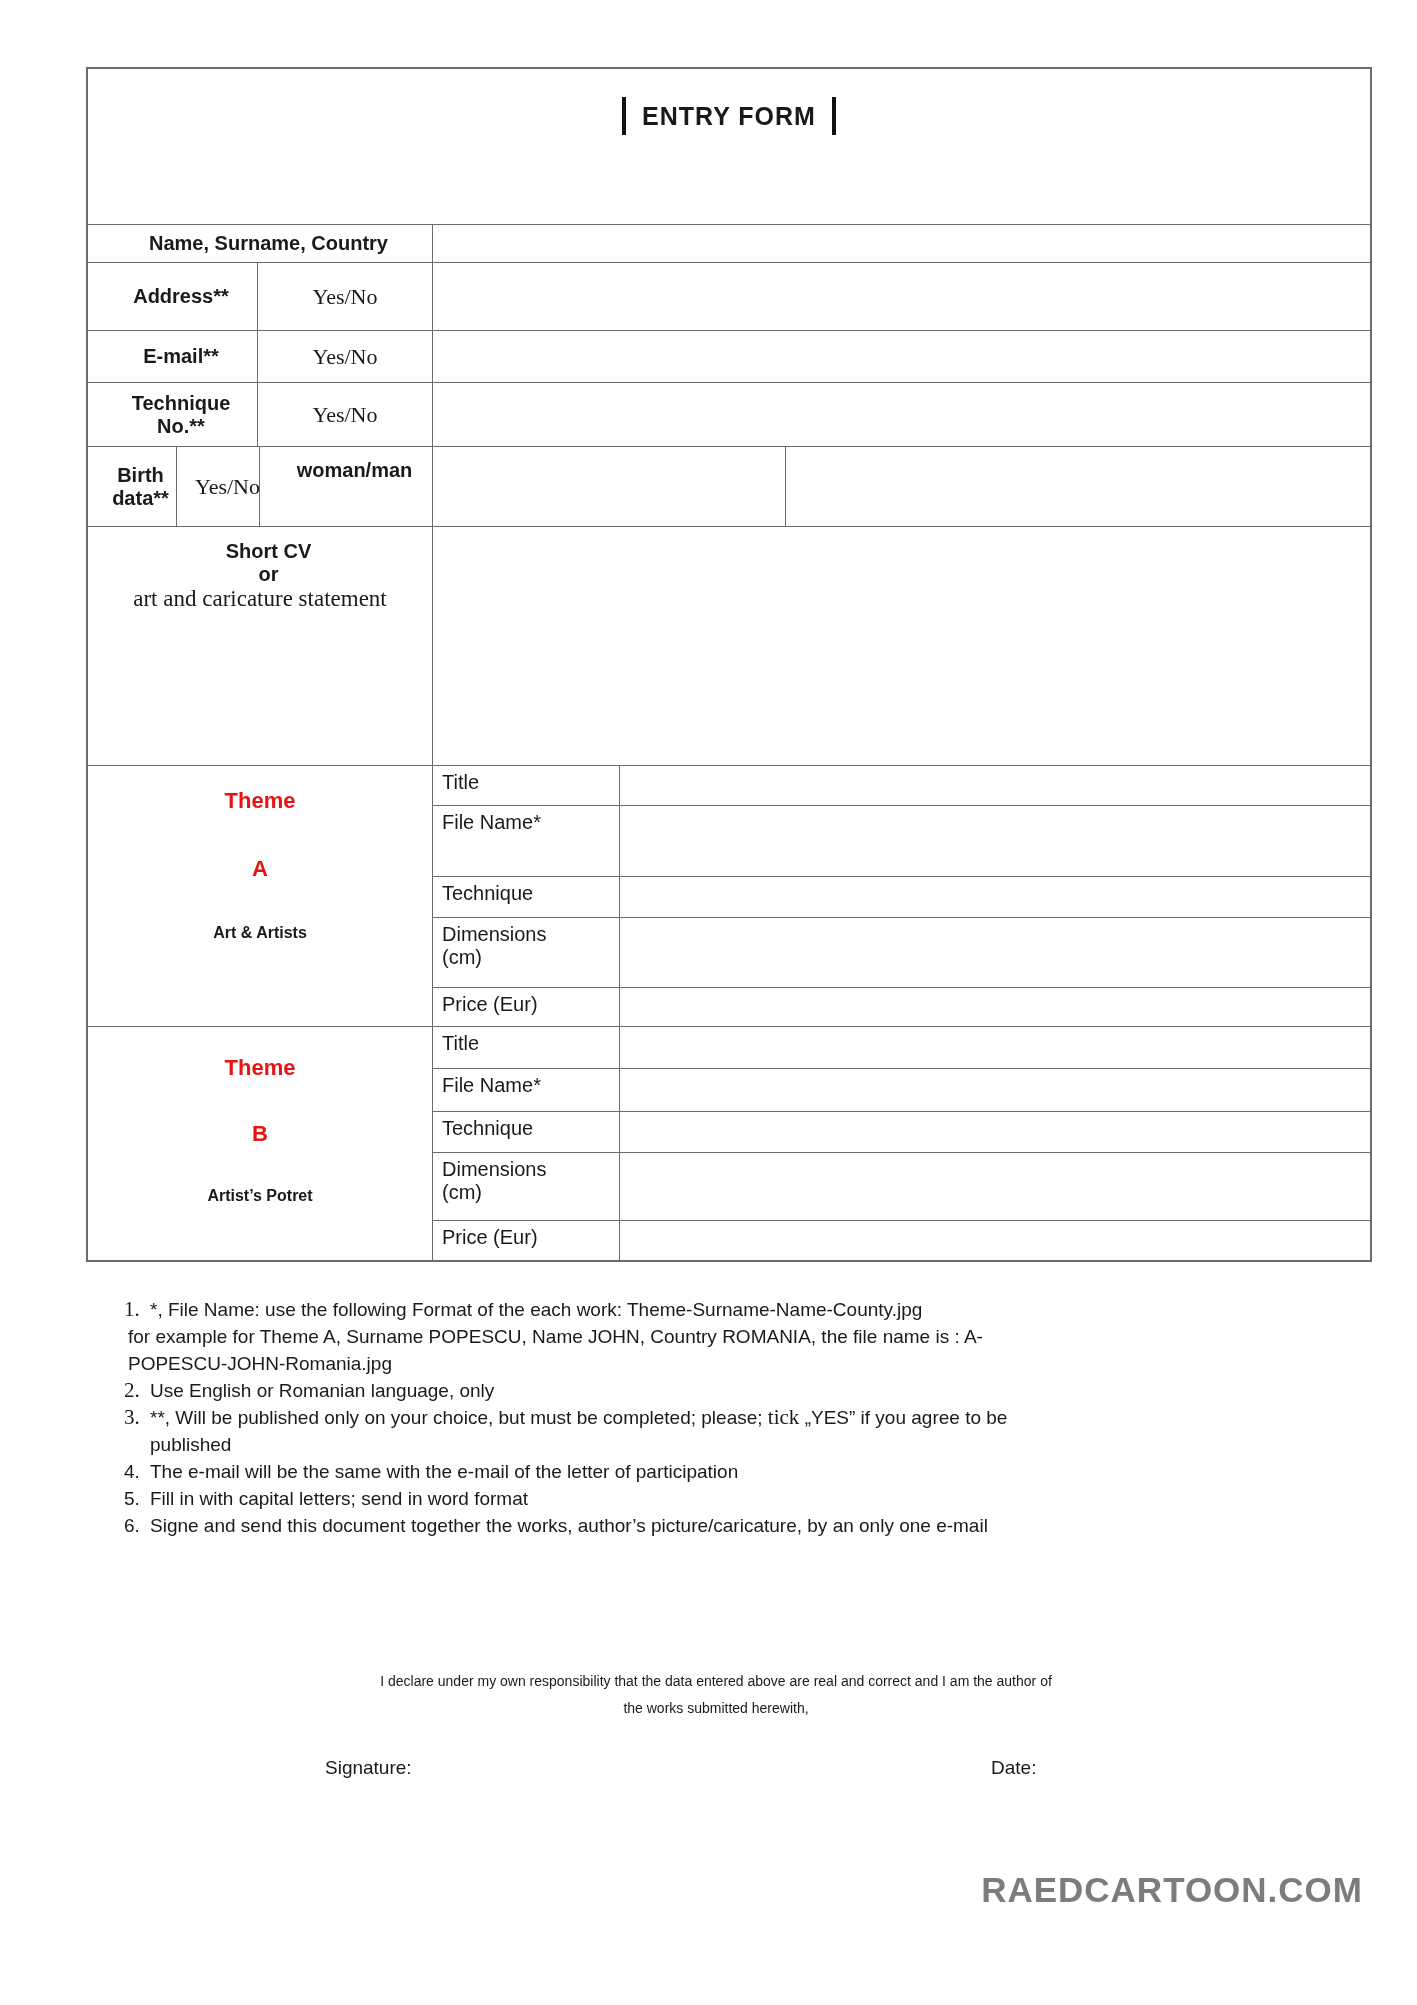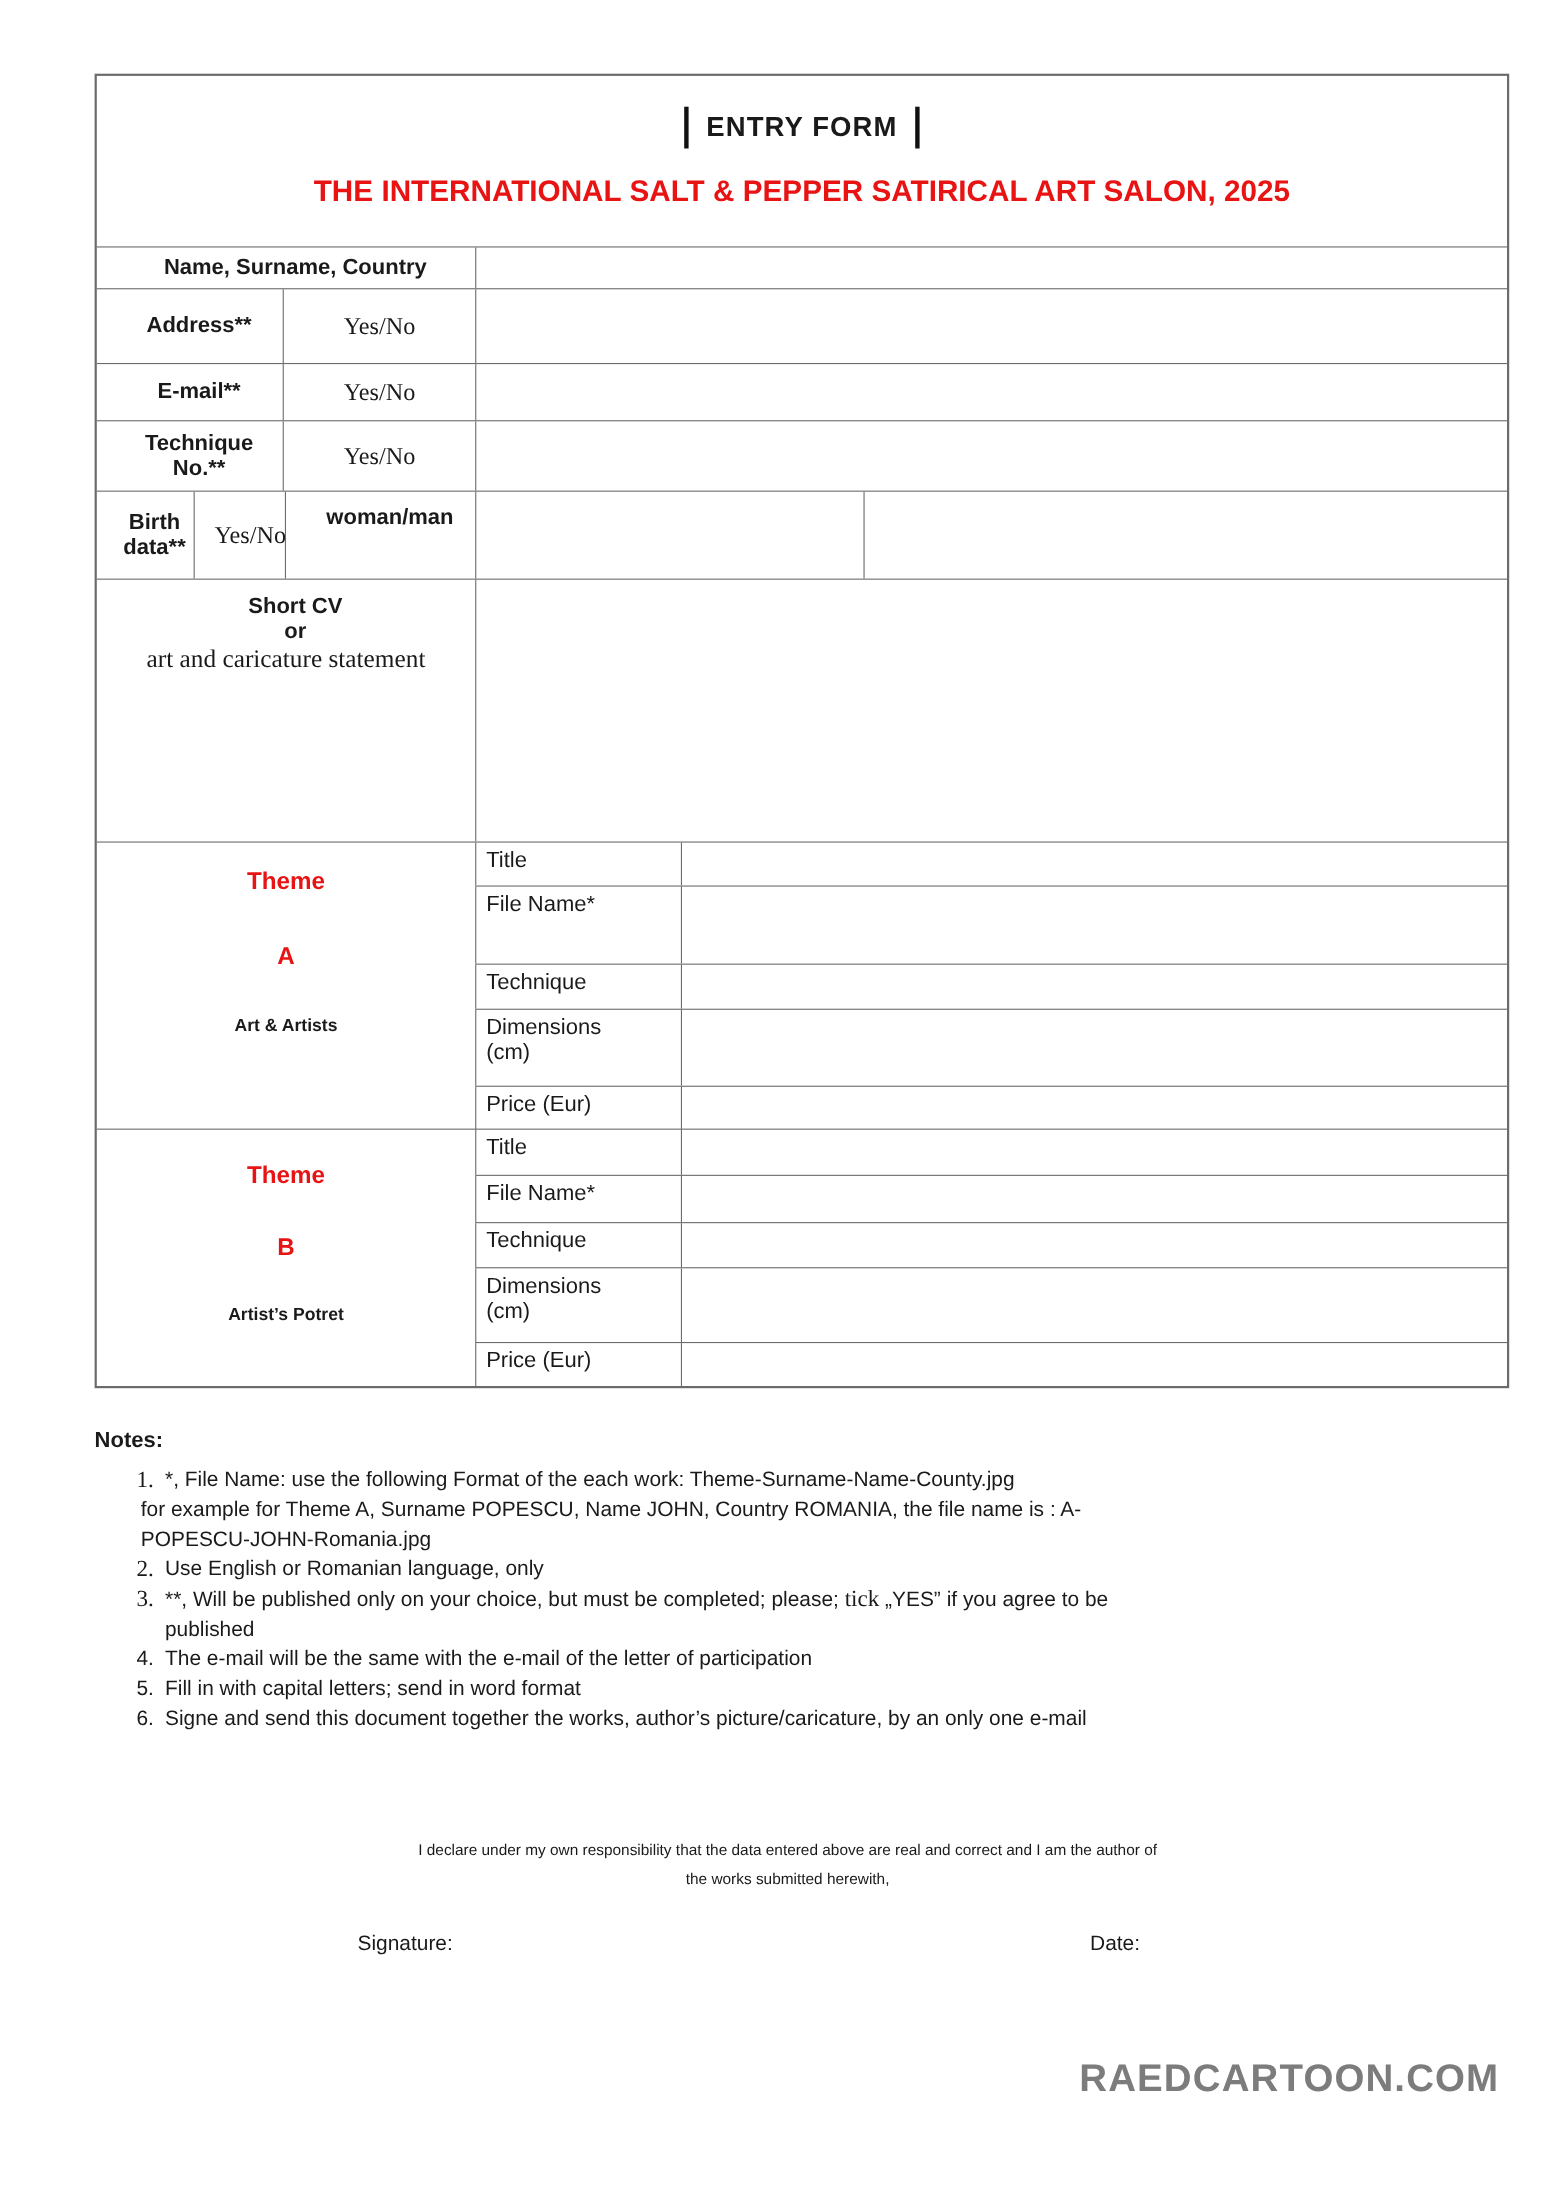--- a/index.html
+++ b/index.html
@@ -68,21 +68,20 @@
 <div class="page">
 
   <div class="tbl">
 
     <div class="r first title-block">
       <div class="entry-line">
         <span class="vbar"></span>
         <span class="entry-title">ENTRY FORM</span>
         <span class="vbar"></span>
       </div>
-      <div class="salon-title">THE INTERNATIONAL SALT &amp; PEPPER SATIRICAL ART SALON, 2025</div>
     </div>
 
     <div class="r" style="height:38px;">
       <div class="c nb lbl" style="width:344px;">Name, Surname, Country</div>
       <div class="c" style="flex:1;"></div>
     </div>
 
     <div class="r" style="height:68px;">
       <div class="c nb lbl" style="width:169px;">Address**</div>
       <div class="c toggle" style="width:175px;">Yes/No</div>
@@ -180,21 +179,20 @@
         <div class="fr" style="height:41px;">
           <div class="fcell">Price (Eur)</div>
           <div class="vcell"></div>
         </div>
       </div>
     </div>
 
   </div>
 
   <div class="notes">
-    <div class="notes-heading">Notes:</div>
 
     <div class="note-item">
       <span class="note-num serif">1.</span>
       <span class="note-text">*, File Name: use the following Format of the each work: Theme-Surname-Name-County.jpg</span>
     </div>
     <div class="note-cont">for example for Theme A, Surname POPESCU, Name JOHN, Country ROMANIA, the file name is :  A-</div>
     <div class="note-cont">POPESCU-JOHN-Romania.jpg</div>
 
     <div class="note-item">
       <span class="note-num serif">2.</span>

